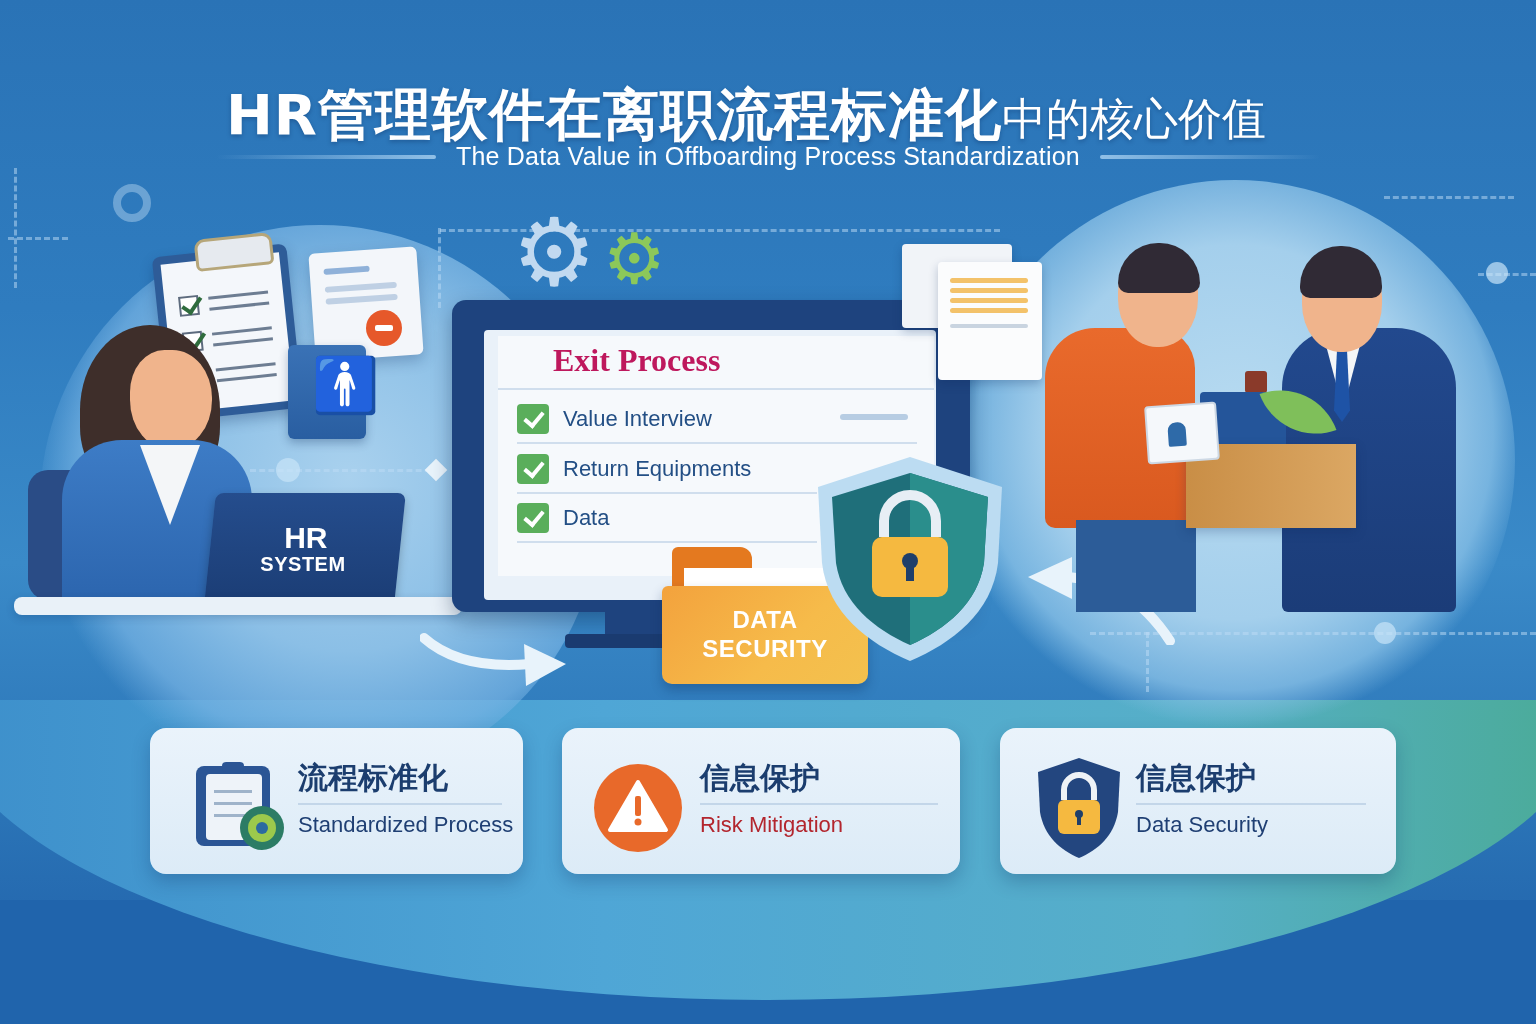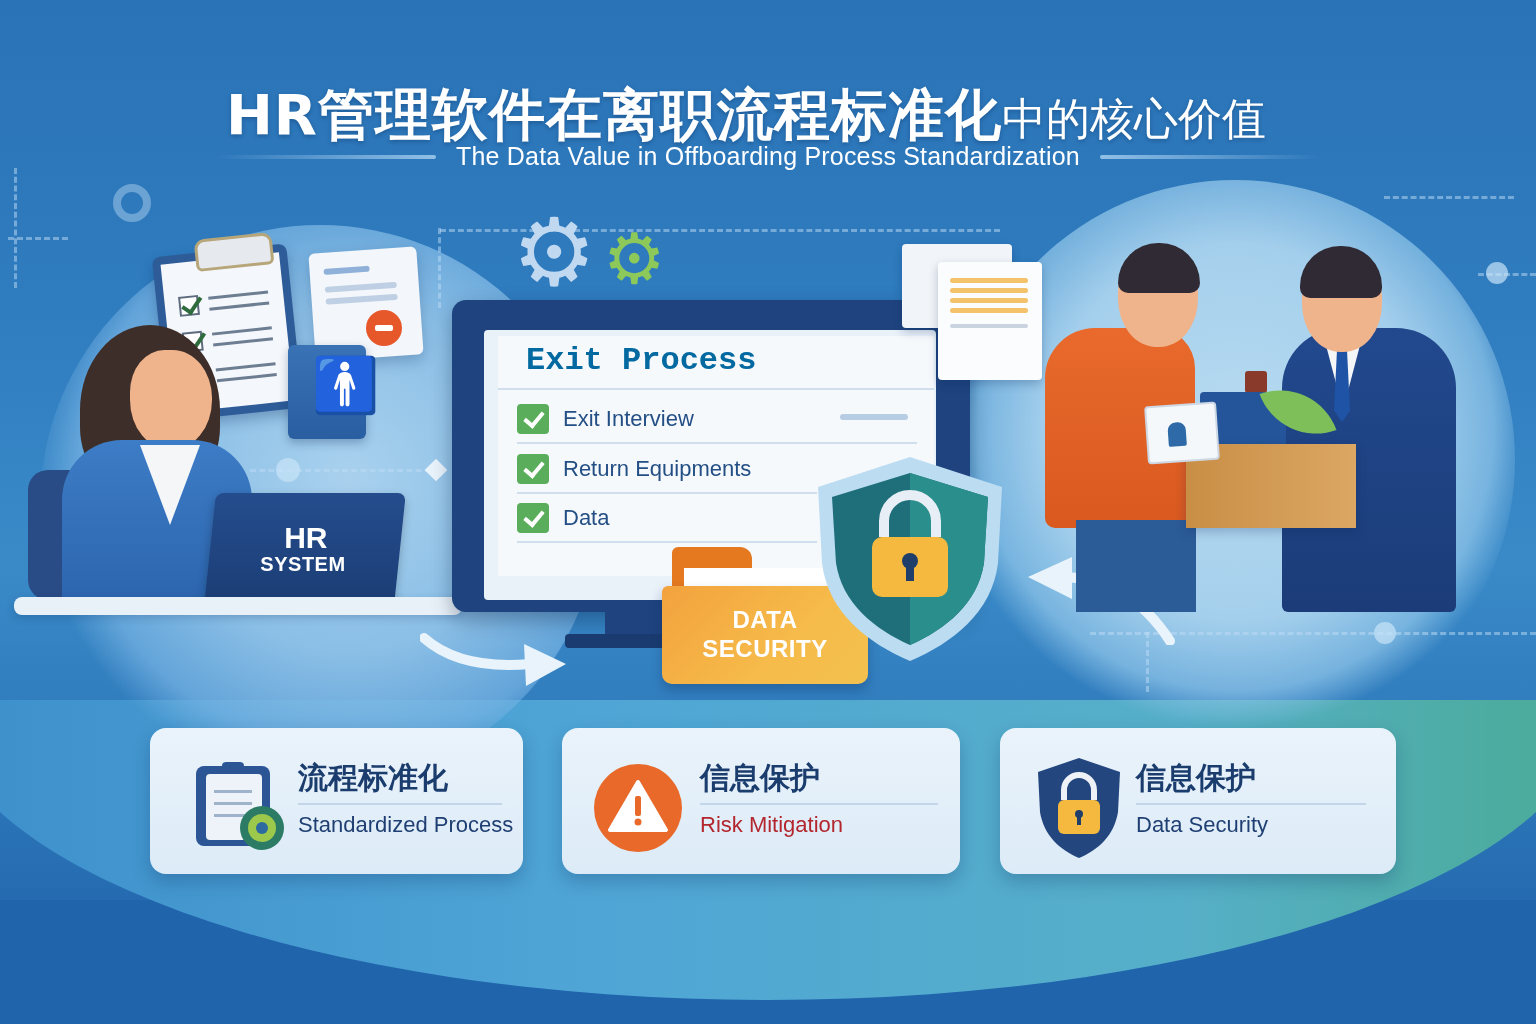--- a/index.html
+++ b/index.html
@@ -66,21 +66,21 @@
   .gear { display: flex; align-items: center; justify-content: center; line-height: 1; }
   .gear-blue { left: 512px; top: 206px; font-size: 94px; color: #c1d9f0; }
   .gear-green { left: 603px; top: 224px; font-size: 70px; color: #8cc85a; }
 
   
   .monitor { left: 452px; top: 300px; width: 518px; height: 312px; background: #1e437e; border-radius: 14px; box-shadow: 0 8px 20px rgba(5,25,60,0.35); }
   .monitor-stand { left: 605px; top: 610px; width: 140px; height: 26px; background: #1e437e; }
   .monitor-base { left: 565px; top: 634px; width: 300px; height: 14px; background: #1a3b70; border-radius: 4px; }
   .screen { left: 484px; top: 330px; width: 452px; height: 270px; background: #e9f1f9; border-radius: 4px; }
   .screen-inner { left: 498px; top: 336px; width: 436px; height: 240px; background: #f6f9fc; }
-  .exit-title { left: 526px; top: 342px; color: #0369a1; font-family: Liberation Mono, monospace; font-weight: 700; font-size: 32px; }
+  .exit-title { left: 553px; top: 342px; color: #be185d; font-family: Liberation Serif, serif; font-weight: 700; font-size: 32px; }
   .screen-divider { position: absolute; height: 2px; background: #d0deed; }
   .check-row { position: absolute; left: 517px; display: flex; align-items: center; gap: 14px; }
   .check-box { width: 32px; height: 30px; background: #5aae5b; border-radius: 4px; position: relative; }
   .check-box::after { content: ""; position: absolute; left: 11px; top: 4px; width: 8px; height: 15px; border-right: 4px solid #fff; border-bottom: 4px solid #fff; transform: rotate(40deg); }
   .check-label { color: #234f85; font-family: "Liberation Sans", sans-serif; font-size: 22px; }
   .row-pill { left: 840px; top: 414px; width: 68px; height: 6px; background: #b7cde3; border-radius: 3px; }
 
   
   .folder-back { left: 672px; top: 547px; width: 80px; height: 40px; background: #e4791f; border-radius: 6px 12px 0 0; }
   .folder-paper { left: 684px; top: 568px; width: 172px; height: 24px; background: #ffffff; }
@@ -195,21 +195,21 @@
 <div class="abs monitor-stand"></div>
 <div class="abs monitor-base"></div>
 <div class="abs screen"></div>
 <div class="abs screen-inner"></div>
 <div class="abs exit-title">Exit Process</div>
 <div class="screen-divider" style="left:498px;top:388px;width:436px;"></div>
 <div class="abs row-pill"></div>
 
 <div class="check-row" style="top:404px;">
   <div class="check-box"></div>
-  <span class="check-label">Exit Interview</span>
+  <span class="check-label">Value Interview</span>
 </div>
 <div class="screen-divider" style="left:517px;top:442px;width:400px;"></div>
 <div class="check-row" style="top:454px;">
   <div class="check-box"></div>
   <span class="check-label">Return Equipments</span>
 </div>
 <div class="screen-divider" style="left:517px;top:492px;width:300px;"></div>
 <div class="check-row" style="top:503px;">
   <div class="check-box"></div>
   <span class="check-label">Data</span>

